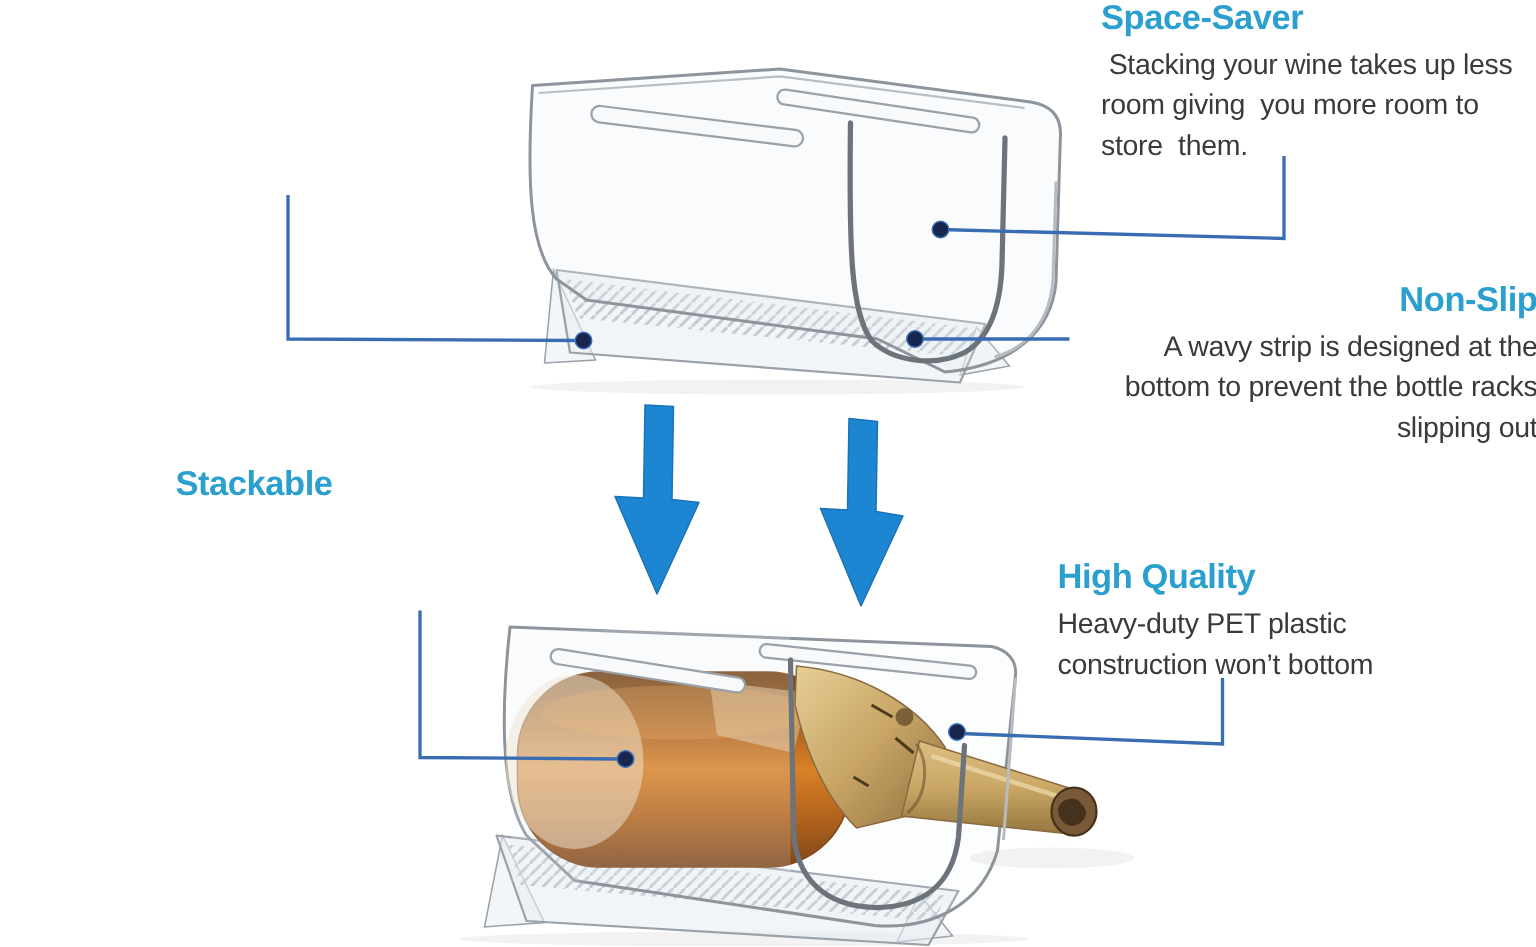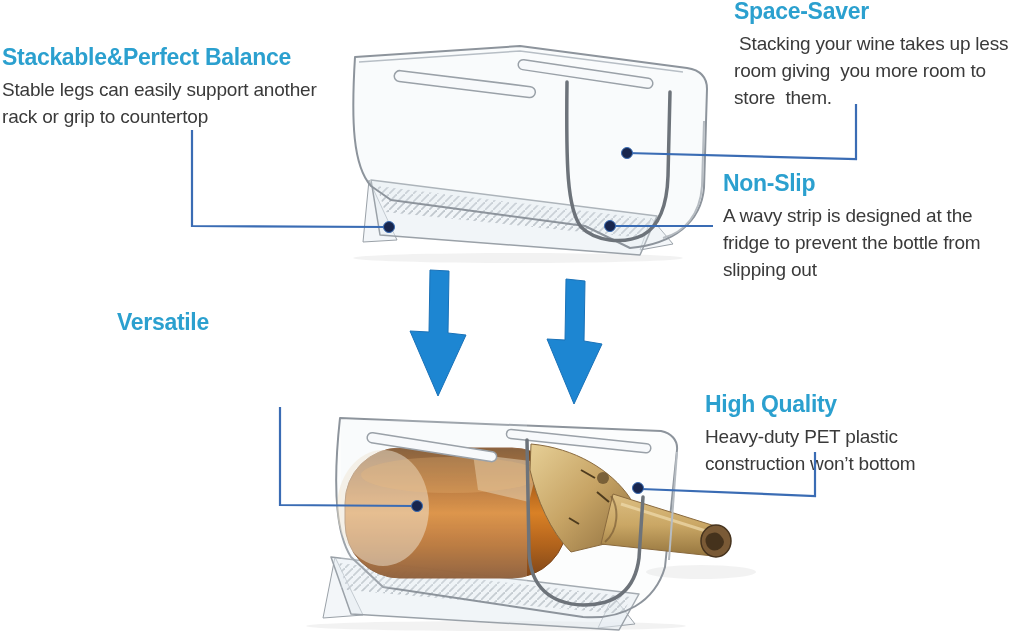--- a/index.html
+++ b/index.html
@@ -11,23 +11,23 @@
   .ann-title{
     margin:0 0 5px 0;font-size:23px;font-weight:700;letter-spacing:-0.3px;
     color:var(--heading);line-height:27px;
   }
   .ann-body{
     margin:0;font-size:19px;line-height:27px;color:var(--body);
     white-space:pre-wrap;letter-spacing:-0.2px;
   }
   #ann-stackable{left:2px;top:44px;width:372px;}
   #ann-space{left:734px;top:-2px;width:300px;}
-  #ann-nonslip{left:723px;top:170px;width:302px;}
+  #ann-nonslip{left:723px;top:186px;width:302px;text-align:right;}
   #ann-versatile{left:117px;top:309px;width:262px;}
-  #ann-quality{left:705px;top:371px;width:300px;margin-top:20px;}
+  #ann-quality{left:705px;top:371px;width:300px;}
   svg.fig{position:absolute;z-index:1;}
   #fig-empty{left:333px;top:26px;}
   #fig-loaded{left:281px;top:400px;}
   #overlay{position:absolute;left:0;top:0;z-index:5;pointer-events:none;}
   .leader{stroke:var(--leader);stroke-width:2.2;fill:none;}
   .dot{fill:var(--dot);stroke:var(--leader);stroke-width:1;}
   .arrow{fill:var(--arrow);stroke:#1a72b8;stroke-width:1;stroke-linejoin:round;}
   .plastic-stroke{stroke:#8d949c;stroke-width:2;stroke-linejoin:round;fill:rgba(231,238,244,0.45);}
   .rim-line{stroke:#b7bec5;stroke-width:1.5;fill:none;}
   .slot{fill:#f7f9fb;stroke:#9aa1a8;stroke-width:1.5;}
@@ -116,39 +116,34 @@
     </g>
     <g>
       <rect x="60" y="20" width="186" height="168" fill="#eef4f9" opacity="0.18"></rect>
       <rect class="slot" x="87" y="32" width="131" height="10" rx="5" transform="rotate(9 87 32)"></rect>
       <rect class="slot" x="226" y="29" width="145" height="9" rx="4.5" transform="rotate(6 226 29)"></rect>
       <path class="uchan" d="M246,40 L248,152 C249,187 270,204 302,205 C334,205 354,190 358,158 L362,97"></path>
       <path class="echo" d="M396,52 L388,160"></path>
     </g>
   </svg>
 
-  <div class="ann" id="ann-stackable">
-    <h2 class="ann-title">Stackable&amp;Perfect Balance</h2>
-    <p class="ann-body">Stable legs can easily support another
-rack or grip to countertop</p>
-  </div>
   <div class="ann" id="ann-space">
     <h2 class="ann-title">Space-Saver</h2>
     <p class="ann-body"> Stacking your wine takes up less
 room giving  you more room to
 store  them.</p>
   </div>
   <div class="ann" id="ann-nonslip">
     <h2 class="ann-title">Non-Slip</h2>
     <p class="ann-body">A wavy strip is designed at the
-fridge to prevent the bottle from
+bottom to prevent the bottle racks
 slipping out</p>
   </div>
   <div class="ann" id="ann-versatile">
-    <h2 class="ann-title">Versatile</h2>
+    <h2 class="ann-title">Stackable</h2>
   </div>
   <div class="ann" id="ann-quality">
     <h2 class="ann-title">High Quality</h2>
     <p class="ann-body">Heavy-duty PET plastic
 construction won’t bottom</p>
   </div>
 
   <svg id="overlay" width="1024" height="631" viewBox="0 0 1024 631">
     <g>
       <polyline class="leader" points="192,130 192,226 386,227"></polyline>

